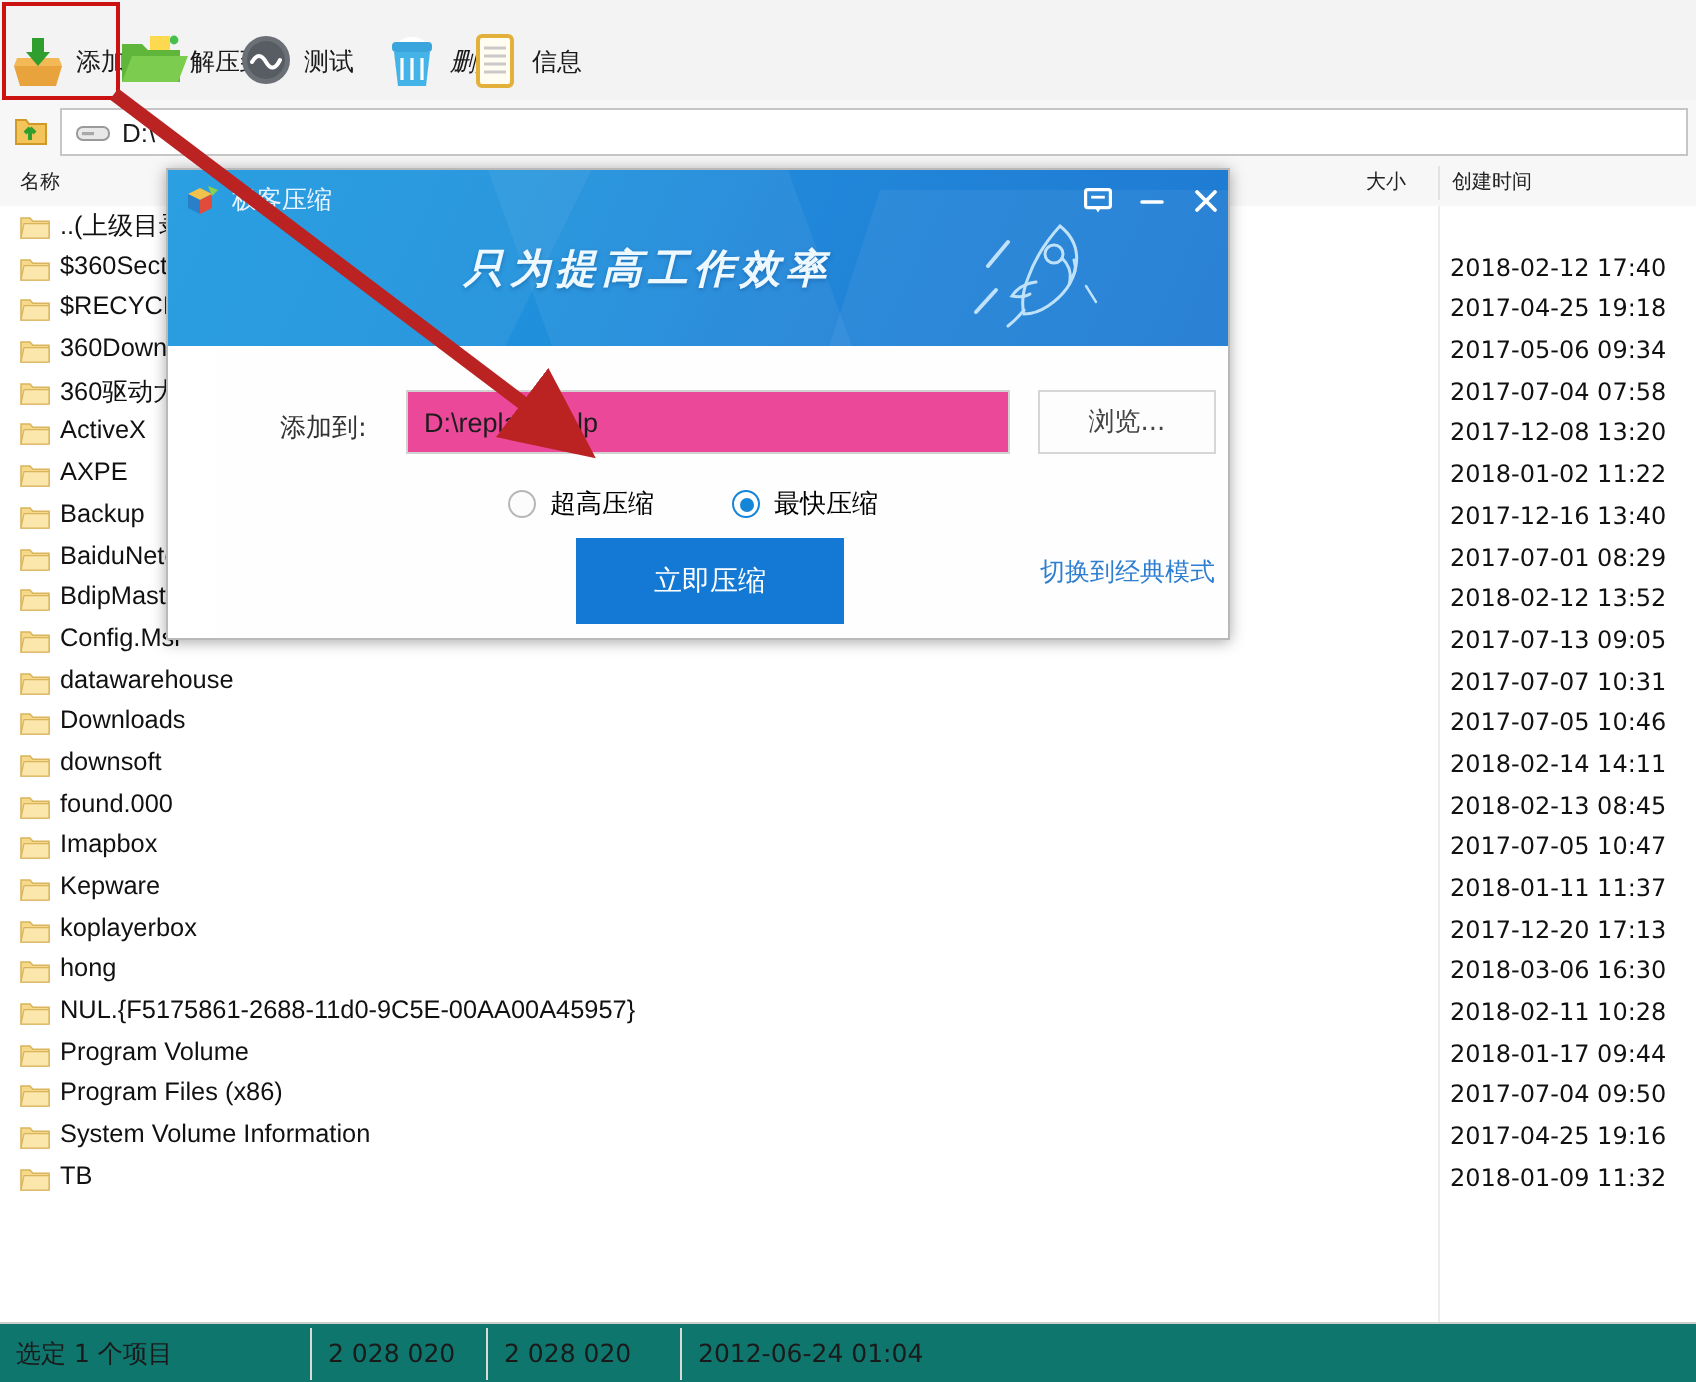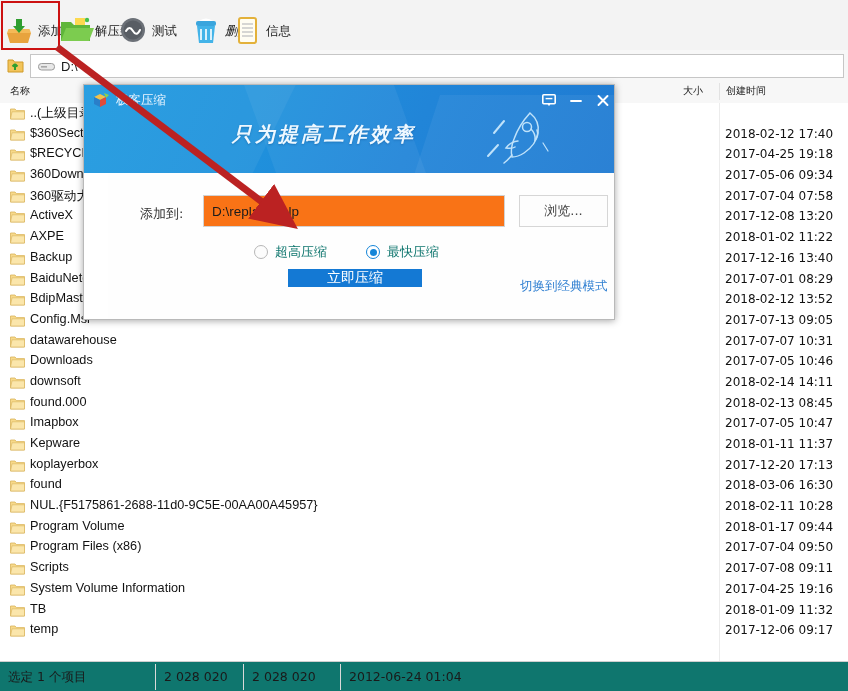--- a/index.html
+++ b/index.html
@@ -252,21 +252,21 @@
     position: absolute;
     left: 32px; top: 32px;
     font-size: 13px;
     color: #333;
     font-family: "DejaVu Sans", "Liberation Sans", sans-serif;
   }
   #path-input {
     position: absolute;
     left: 95px; top: 22px;
     width: 300px; height: 30px;
-    background: #f97316;
+    background: #ec4899;
     border: 1px solid #d2d2d2;
     display: flex;
     align-items: center;
   }
   #path-value {
     margin-left: 8px;
     font-size: 13.5px;
     color: #1c1c1c;
   }
   #browse-btn {
@@ -308,28 +308,28 @@
     content: "";
     position: absolute;
     left: 2.5px; top: 2.5px;
     width: 7px; height: 7px;
     border-radius: 50%;
     background: #1585d8;
   }
   .radio-lbl {
     margin-left: 7px;
     font-size: 13px;
-    color: #0f766e;
+    color: #000000;
     font-family: "DejaVu Sans", "Liberation Sans", sans-serif;
     white-space: nowrap;
   }
   #compress-btn {
     position: absolute;
     left: 180px; top: 96px;
-    width: 134px; height: 18px;
+    width: 134px; height: 43px;
     background: #1479d4;
     display: flex;
     align-items: center;
     justify-content: center;
     font-size: 14px;
     color: #ffffff;
     font-family: "DejaVu Sans", "Liberation Sans", sans-serif;
     cursor: default;
     text-align: center;
   }
@@ -609,21 +609,21 @@
           </svg></span>
         <span class="f-name">koplayerbox</span>
         <span class="f-size"></span>
         <span class="f-date">2017-12-20 17:13</span>
       </div>
       <div class="file-row">
         <span class="f-ico"><svg width="15" height="13" viewBox="0 0 15 13">
             <path d="M0.5 2 L5 2 L6.4 3.6 L14.5 3.6 L14.5 12 L0.5 12 Z" fill="#f7d98a" stroke="#d9b45c" stroke-width="0.8"></path>
             <path d="M2 4.8 L14.5 4.8 L14.5 12 L0.5 12 Z" fill="#fbe6ab" stroke="#d9b45c" stroke-width="0.6"></path>
           </svg></span>
-        <span class="f-name">found</span>
+        <span class="f-name">hong</span>
         <span class="f-size"></span>
         <span class="f-date">2018-03-06 16:30</span>
       </div>
       <div class="file-row">
         <span class="f-ico"><svg width="15" height="13" viewBox="0 0 15 13">
             <path d="M0.5 2 L5 2 L6.4 3.6 L14.5 3.6 L14.5 12 L0.5 12 Z" fill="#f7d98a" stroke="#d9b45c" stroke-width="0.8"></path>
             <path d="M2 4.8 L14.5 4.8 L14.5 12 L0.5 12 Z" fill="#fbe6ab" stroke="#d9b45c" stroke-width="0.6"></path>
           </svg></span>
         <span class="f-name">NUL.{F5175861-2688-11d0-9C5E-00AA00A45957}</span>
         <span class="f-size"></span>
@@ -645,50 +645,32 @@
           </svg></span>
         <span class="f-name">Program Files (x86)</span>
         <span class="f-size"></span>
         <span class="f-date">2017-07-04 09:50</span>
       </div>
       <div class="file-row">
         <span class="f-ico"><svg width="15" height="13" viewBox="0 0 15 13">
             <path d="M0.5 2 L5 2 L6.4 3.6 L14.5 3.6 L14.5 12 L0.5 12 Z" fill="#f7d98a" stroke="#d9b45c" stroke-width="0.8"></path>
             <path d="M2 4.8 L14.5 4.8 L14.5 12 L0.5 12 Z" fill="#fbe6ab" stroke="#d9b45c" stroke-width="0.6"></path>
           </svg></span>
-        <span class="f-name">Scripts</span>
-        <span class="f-size"></span>
-        <span class="f-date">2017-07-08 09:11</span>
-      </div>
-      <div class="file-row">
-        <span class="f-ico"><svg width="15" height="13" viewBox="0 0 15 13">
-            <path d="M0.5 2 L5 2 L6.4 3.6 L14.5 3.6 L14.5 12 L0.5 12 Z" fill="#f7d98a" stroke="#d9b45c" stroke-width="0.8"></path>
-            <path d="M2 4.8 L14.5 4.8 L14.5 12 L0.5 12 Z" fill="#fbe6ab" stroke="#d9b45c" stroke-width="0.6"></path>
-          </svg></span>
         <span class="f-name">System Volume Information</span>
         <span class="f-size"></span>
         <span class="f-date">2017-04-25 19:16</span>
       </div>
       <div class="file-row">
         <span class="f-ico"><svg width="15" height="13" viewBox="0 0 15 13">
             <path d="M0.5 2 L5 2 L6.4 3.6 L14.5 3.6 L14.5 12 L0.5 12 Z" fill="#f7d98a" stroke="#d9b45c" stroke-width="0.8"></path>
             <path d="M2 4.8 L14.5 4.8 L14.5 12 L0.5 12 Z" fill="#fbe6ab" stroke="#d9b45c" stroke-width="0.6"></path>
           </svg></span>
         <span class="f-name">TB</span>
         <span class="f-size"></span>
         <span class="f-date">2018-01-09 11:32</span>
-      </div>
-      <div class="file-row">
-        <span class="f-ico"><svg width="15" height="13" viewBox="0 0 15 13">
-            <path d="M0.5 2 L5 2 L6.4 3.6 L14.5 3.6 L14.5 12 L0.5 12 Z" fill="#f7d98a" stroke="#d9b45c" stroke-width="0.8"></path>
-            <path d="M2 4.8 L14.5 4.8 L14.5 12 L0.5 12 Z" fill="#fbe6ab" stroke="#d9b45c" stroke-width="0.6"></path>
-          </svg></span>
-        <span class="f-name">temp</span>
-        <span class="f-size"></span>
-        <span class="f-date">2017-12-06 09:17</span>
       </div>
     </div>
 </div>
 
 <div id="statusbar">
   <span class="st-cell" style="left:8px;">选定 1 个项目</span>
   <span class="st-sep" style="left:155px;"></span>
   <span class="st-cell" style="left:164px;">2 028 020</span>
   <span class="st-sep" style="left:243px;"></span>
   <span class="st-cell" style="left:252px;">2 028 020</span>

